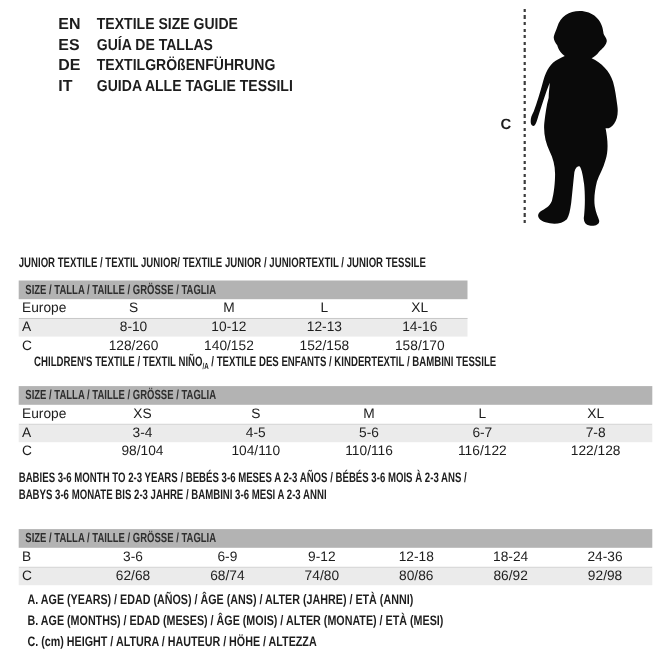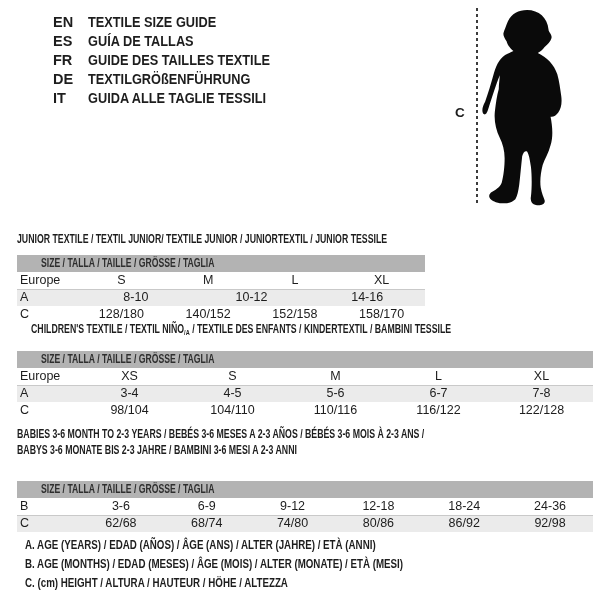--- a/index.html
+++ b/index.html
@@ -31,21 +31,21 @@
   }
   .measure-label { left:455px; top:105px; font-weight:700; font-size:13.5px; }
   .silhouette { left:482px; top:8px; width:95px; height:200px; }
 
   
   .tbl { position:absolute; left:17px; }
   .tbl-title { font-weight:700; font-size:12.5px; line-height:14px; letter-spacing:0; }
   .tbl-title .sub { font-size:8px; vertical-align:-2px; }
   .size-bar {
     height:17px; line-height:17px; background:#b3b3b3;
-    padding-left:24px; font-weight:700; font-size:12px; color:#2e2e2e;
+    padding-left:6px; font-weight:700; font-size:12px; color:#2e2e2e;
   }
   .trow { display:flex; height:17px; line-height:17px; font-size:12.5px; }
   .rows .trow:nth-child(even) { background:#ebebeb; }
   .rows .trow:nth-child(2) { box-shadow: inset 0 1px 0 #c9c9c9; }
   .tcell { flex:1; text-align:center; }
   .tcell.label { flex:0 0 58px; text-align:left; padding-left:3px; }
 
   .tbl1 { top:232px; width:408px; }
   .tbl1 .tbl-title { margin-bottom:9px; }
   .tbl2 { top:322px; width:576px; }
@@ -61,24 +61,20 @@
 <body>
 
 <div class="abs lang-block">
   <div class="lang-row">
     <span class="lang-code">EN</span>
     <span class="cx88">TEXTILE SIZE GUIDE</span>
   </div>
   <div class="lang-row">
     <span class="lang-code">ES</span>
     <span class="cx88">GUÍA DE TALLAS</span>
-  </div>
-  <div class="lang-row">
-    <span class="lang-code">FR</span>
-    <span class="cx88">GUIDE DES TAILLES TEXTILE</span>
   </div>
   <div class="lang-row">
     <span class="lang-code">DE</span>
     <span class="cx88">TEXTILGRÖßENFÜHRUNG</span>
   </div>
   <div class="lang-row">
     <span class="lang-code">IT</span>
     <span class="cx88">GUIDA ALLE TAGLIE TESSILI</span>
   </div>
 </div>
@@ -107,25 +103,26 @@
         <div class="tcell label">Europe</div>
         <div class="tcell">S</div>
         <div class="tcell">M</div>
         <div class="tcell">L</div>
         <div class="tcell">XL</div>
       </div>
       <div class="trow">
         <div class="tcell label">A</div>
         <div class="tcell">8-10</div>
         <div class="tcell">10-12</div>
+        <div class="tcell">12-13</div>
         <div class="tcell">14-16</div>
       </div>
       <div class="trow">
         <div class="tcell label">C</div>
-        <div class="tcell">128/180</div>
+        <div class="tcell">128/260</div>
         <div class="tcell">140/152</div>
         <div class="tcell">152/158</div>
         <div class="tcell">158/170</div>
       </div>
     </div>
 </div>
 
 <div class="tbl tbl2">
   <div class="tbl-title"><span class="cx70"><span>CHILDREN'S TEXTILE / TEXTIL NIÑO</span><span class="sub">/A</span><span> / TEXTILE DES ENFANTS / KINDERTEXTIL / BAMBINI TESSILE</span></span></div>
   <div class="size-bar"><span class="cx72">SIZE / TALLA / TAILLE / GRÖSSE / TAGLIA</span></div>

